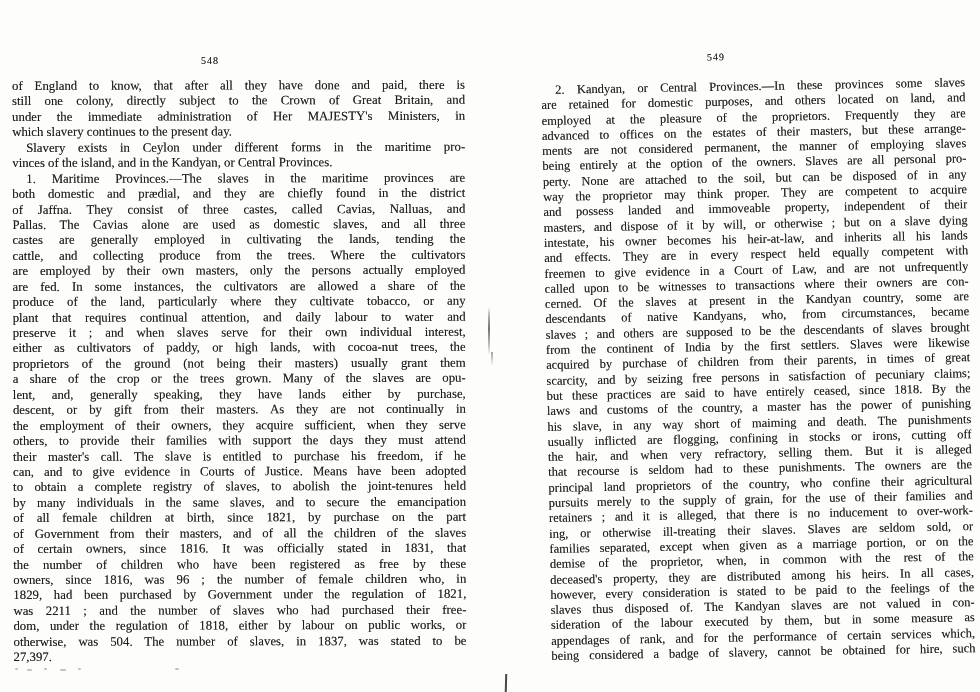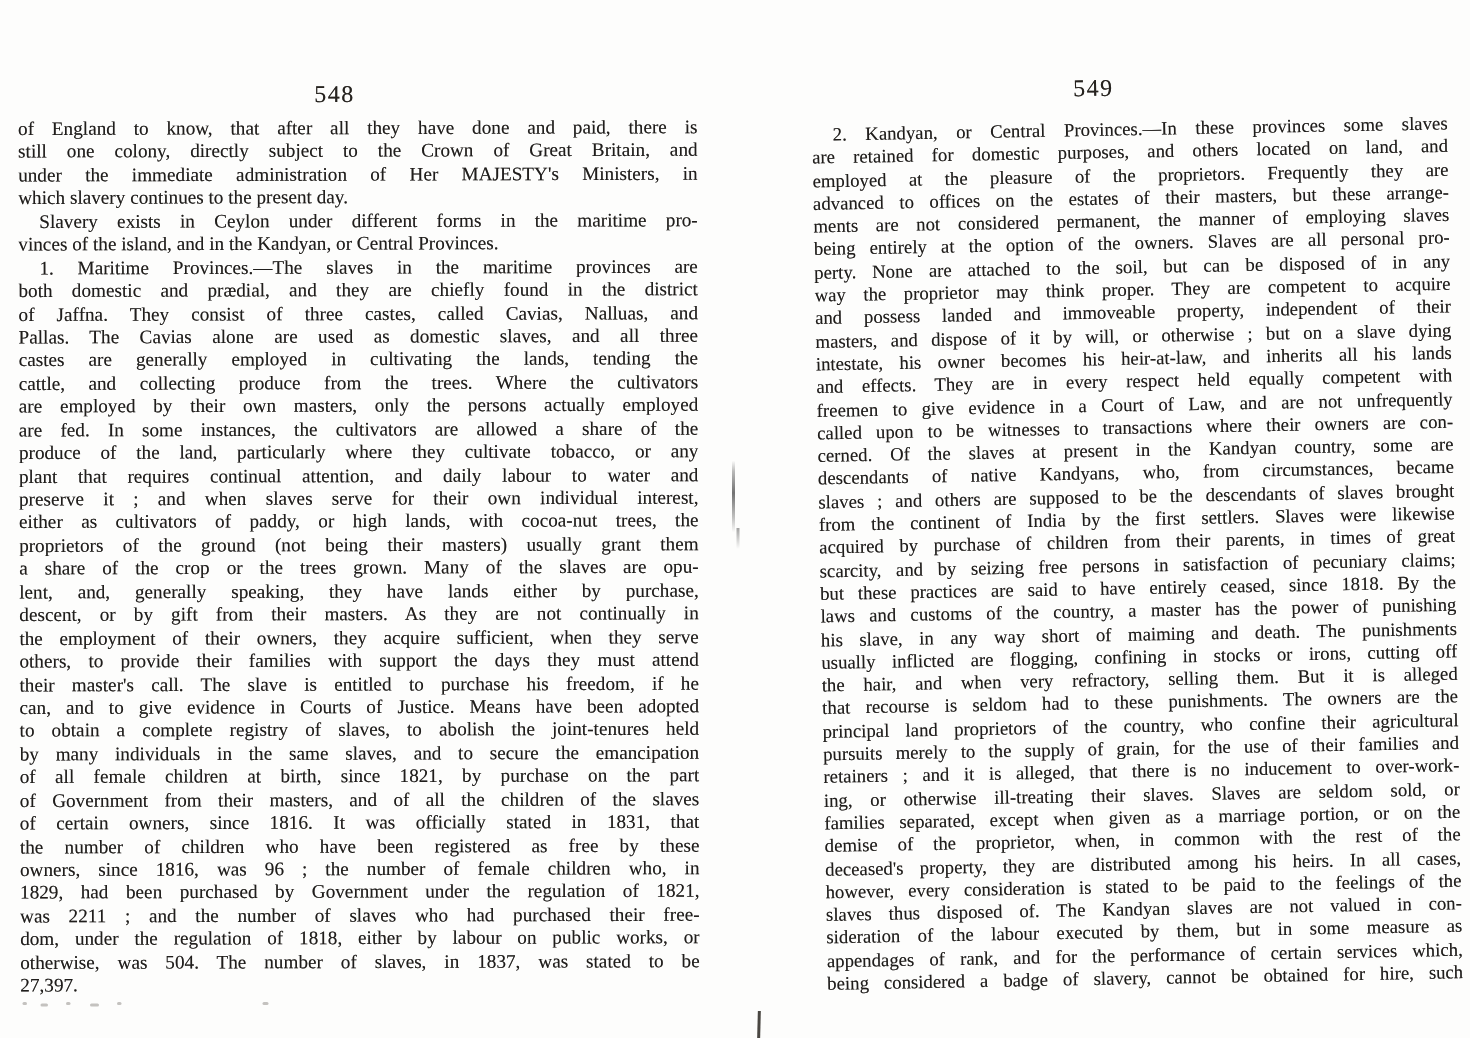--- a/index.html
+++ b/index.html
@@ -14,22 +14,22 @@
     position: relative;
     width: 980px;
     height: 692px;
     background: #fdfdfc;
     font-family: "Liberation Serif", "DejaVu Serif", serif;
     color: #201e1c;
   }
   .pagenum {
     position: absolute;
     width: 44px;
-    text-align: center;
-    font-size: 16px;
+    text-align: left;
+    font-size: 10px;
     letter-spacing: 1px;
     color: #26231f;
     text-shadow: 0 0 0.3px rgba(32,30,28,0.55);
   }
   .pagenum-left { left: 201px; top: 55px; }
   .pagenum-right { left: 707px; top: 51px; transform: rotate(-1.05deg); }
   .page {
     position: absolute;
     text-shadow: 0 0 0.3px rgba(32,30,28,0.55);
   }

